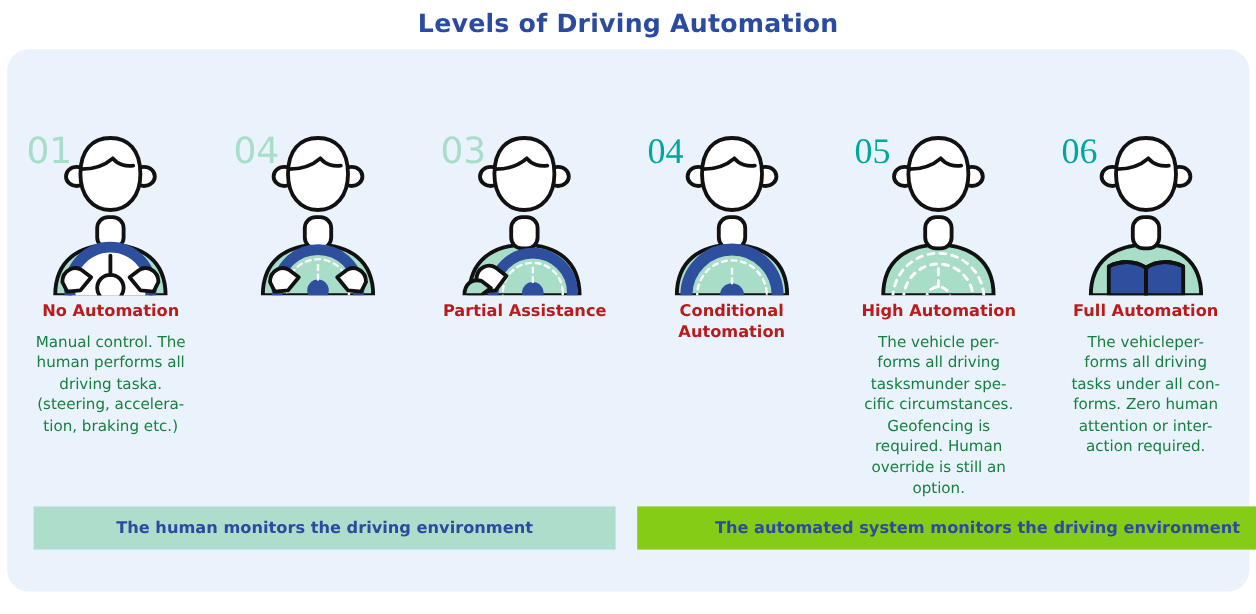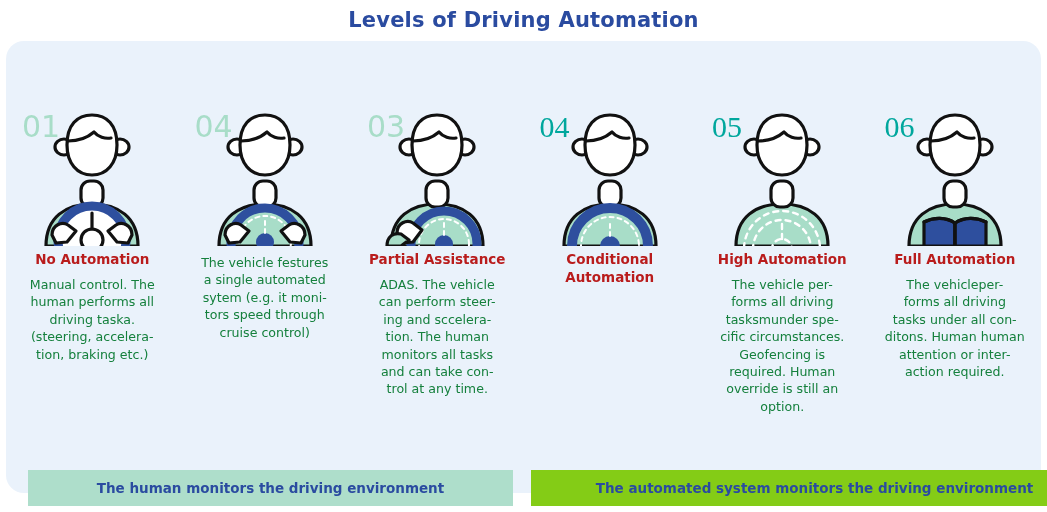--- a/index.html
+++ b/index.html
@@ -120,21 +120,20 @@
   .banner {
     position: absolute;
     top: 0;
     height: 36px;
     display: flex;
     align-items: center;
     justify-content: center;
     font-family: "DejaVu Sans", sans-serif;
     font-weight: bold;
     font-size: 13.5px;
-    margin-top: 48px;
   }
 
   .banner-human {
     left: 22px;
     width: 485px;
     background: #aedecb;
     color: #2a4ba0;
   }
 
   .banner-auto {
@@ -198,25 +197,20 @@
               <path d="M62 40 C70 40 80 38 88 31 C92 36 99 38 105 37"></path>
               <circle cx="86" cy="141" r="34" stroke="#2e4f9e" stroke-width="9" fill="none"></circle>
               <circle cx="86" cy="141" r="26" stroke="#fff" stroke-width="2" stroke-dasharray="4 4" fill="none"></circle>
               <circle cx="86" cy="141" r="9" fill="#2e4f9e" stroke="none"></circle>
               <path d="M86 132 L86 118 M78 147 L66 157 M94 147 L106 157" stroke="#fff" stroke-width="2" stroke-dasharray="4 4"></path>
               <path d="M46 134 C46 124 56 120 62 124 L70 130 L61 141 L50 142 Z" fill="#fff"></path>
               <path d="M126 134 C126 124 116 120 110 124 L102 130 L111 141 L122 142 Z" fill="#fff"></path>
             </g>
           </svg>
         </div>
-        <div class="body-text">The vehicle festures
-a single automated
-sytem  (e.g. it moni-
-tors speed through
-cruise control)</div>
       </div>
 
       <div class="col">
         <div class="figure-wrap">
           <div class="level-num num-light">03</div>
           <svg class="figure-svg" width="172" height="145" viewBox="0 0 172 145">
             <g fill="none" stroke="#111" stroke-width="3.2" stroke-linecap="round" stroke-linejoin="round">
               <path d="M40 145 C40 116 60 103 86 103 C112 103 132 116 132 145 Z" fill="#a8ddc8"></path>
               <rect x="75" y="80" width="22" height="26" rx="9" fill="#fff"></rect>
               <ellipse cx="58" cy="46" rx="9" ry="8" fill="#fff"></ellipse>
@@ -227,27 +221,20 @@
               <circle cx="93" cy="143" r="25" stroke="#fff" stroke-width="2" stroke-dasharray="4 4" fill="none"></circle>
               <circle cx="93" cy="143" r="9" fill="#2e4f9e" stroke="none"></circle>
               <path d="M93 134 L93 121 M85 149 L73 158 M101 149 L113 158" stroke="#fff" stroke-width="2" stroke-dasharray="4 4"></path>
               <path d="M46 132 C46 122 56 118 62 122 L71 129 L62 141 L50 142 Z" fill="#fff"></path>
               <path d="M36 145 C36 136 42 131 50 133 L58 139 L50 145 Z" fill="#a8ddc8"></path>
             </g>
           </svg>
         </div>
         <div class="heading">Partial
 Assistance</div>
-        <div class="body-text">ADAS. The vehicle
-can perform steer-
-ing and sccelera-
-tion. The human
-monitors all tasks
-and can take con-
-trol at any time.</div>
       </div>
 
       <div class="col">
         <div class="figure-wrap">
           <div class="level-num num-teal">04</div>
           <svg class="figure-svg" width="172" height="145" viewBox="0 0 172 145">
             <g fill="none" stroke="#111" stroke-width="3.2" stroke-linecap="round" stroke-linejoin="round">
               <path d="M40 145 C40 116 60 103 86 103 C112 103 132 116 132 145 Z" fill="#a8ddc8"></path>
               <rect x="75" y="80" width="22" height="26" rx="9" fill="#fff"></rect>
               <ellipse cx="58" cy="46" rx="9" ry="8" fill="#fff"></ellipse>
@@ -312,21 +299,21 @@
               <path d="M55 121 C65 116 77 116 86 122" stroke="#111"></path>
               <path d="M117 121 C107 116 95 116 86 122" stroke="#111"></path>
             </g>
           </svg>
         </div>
         <div class="heading">Full
 Automation</div>
         <div class="body-text">The vehicleper-
 forms all driving
 tasks under all con-
-ditons. Human human
+forms. Zero human
 attention or inter-
 action required.</div>
       </div>
 
     </div>
 
     <div class="banners">
       <div class="banner banner-human">The human monitors the driving environment</div>
       <div class="banner banner-auto">The automated system monitors the driving environment</div>
     </div>

